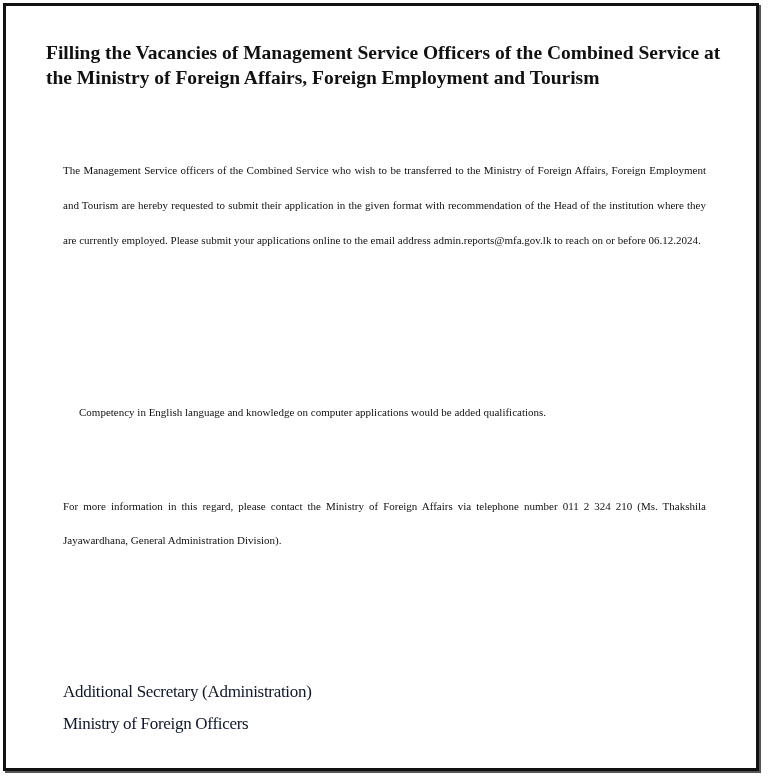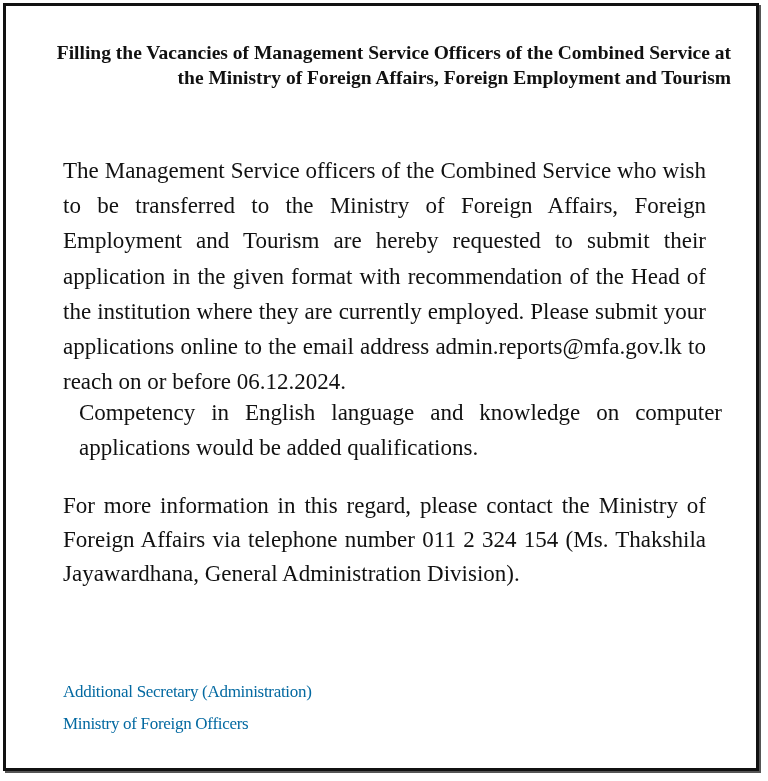--- a/index.html
+++ b/index.html
@@ -23,30 +23,30 @@
       box-shadow: 2px 2px 0 #555555;
       box-sizing: border-box;
       background: #ffffff;
     }
     .title {
       position: absolute;
       left: 40px;
       right: 25px;
       top: 34px;
       margin: 0;
-      text-align: right;
+      text-align: left;
       font-family: "Liberation Serif", serif;
       font-weight: bold;
       font-size: 19.5px;
       line-height: 25px;
       color: #111111;
     }
     .body-text {
       font-family: "Liberation Serif", serif;
-      font-size: 23px;
+      font-size: 11px;
       color: #111111;
       text-align: justify;
       margin: 0;
     }
     .para1 {
       position: absolute;
       left: 57px;
       width: 643px;
       top: 147px;
       line-height: 35.2px;
@@ -68,36 +68,36 @@
     .para-last-line {
       text-align-last: left;
     }
     .signature {
       position: absolute;
       left: 57px;
       top: 670px;
       font-family: "Liberation Serif", serif;
       font-size: 17px;
       line-height: 32px;
-      color: #0369a1;
+      color: #0f172a;
       letter-spacing: -0.3px;
     }
     .signature div {
       white-space: nowrap;
     }
   </style>
 </head>
 <body>
 
 <div class="frame">
   <h1 class="title">Filling the Vacancies of Management Service Officers of the Combined Service at the Ministry of Foreign Affairs, Foreign Employment and Tourism</h1>
 
   <p class="body-text para1 para-last-line">The Management Service officers of the Combined Service who wish to be transferred to the Ministry of Foreign Affairs, Foreign Employment and Tourism are hereby requested to submit their application in the given format with recommendation of the Head of the institution where they are currently employed. Please submit your applications online to the email address admin.reports@mfa.gov.lk to reach on or before 06.12.2024.</p>
 
   <p class="body-text para2 para-last-line">Competency in English language and knowledge on computer applications would be added qualifications.</p>
 
-  <p class="body-text para3 para-last-line">For more information in this regard, please contact the Ministry of Foreign Affairs via telephone number 011 2 324 154 (Ms. Thakshila Jayawardhana, General Administration Division).</p>
+  <p class="body-text para3 para-last-line">For more information in this regard, please contact the Ministry of Foreign Affairs via telephone number 011 2 324 210 (Ms. Thakshila Jayawardhana, General Administration Division).</p>
 
   <div class="signature">
     <div>Additional Secretary (Administration)</div>
     <div>Ministry of Foreign Officers</div>
   </div>
 </div>
 
 </body></html>

